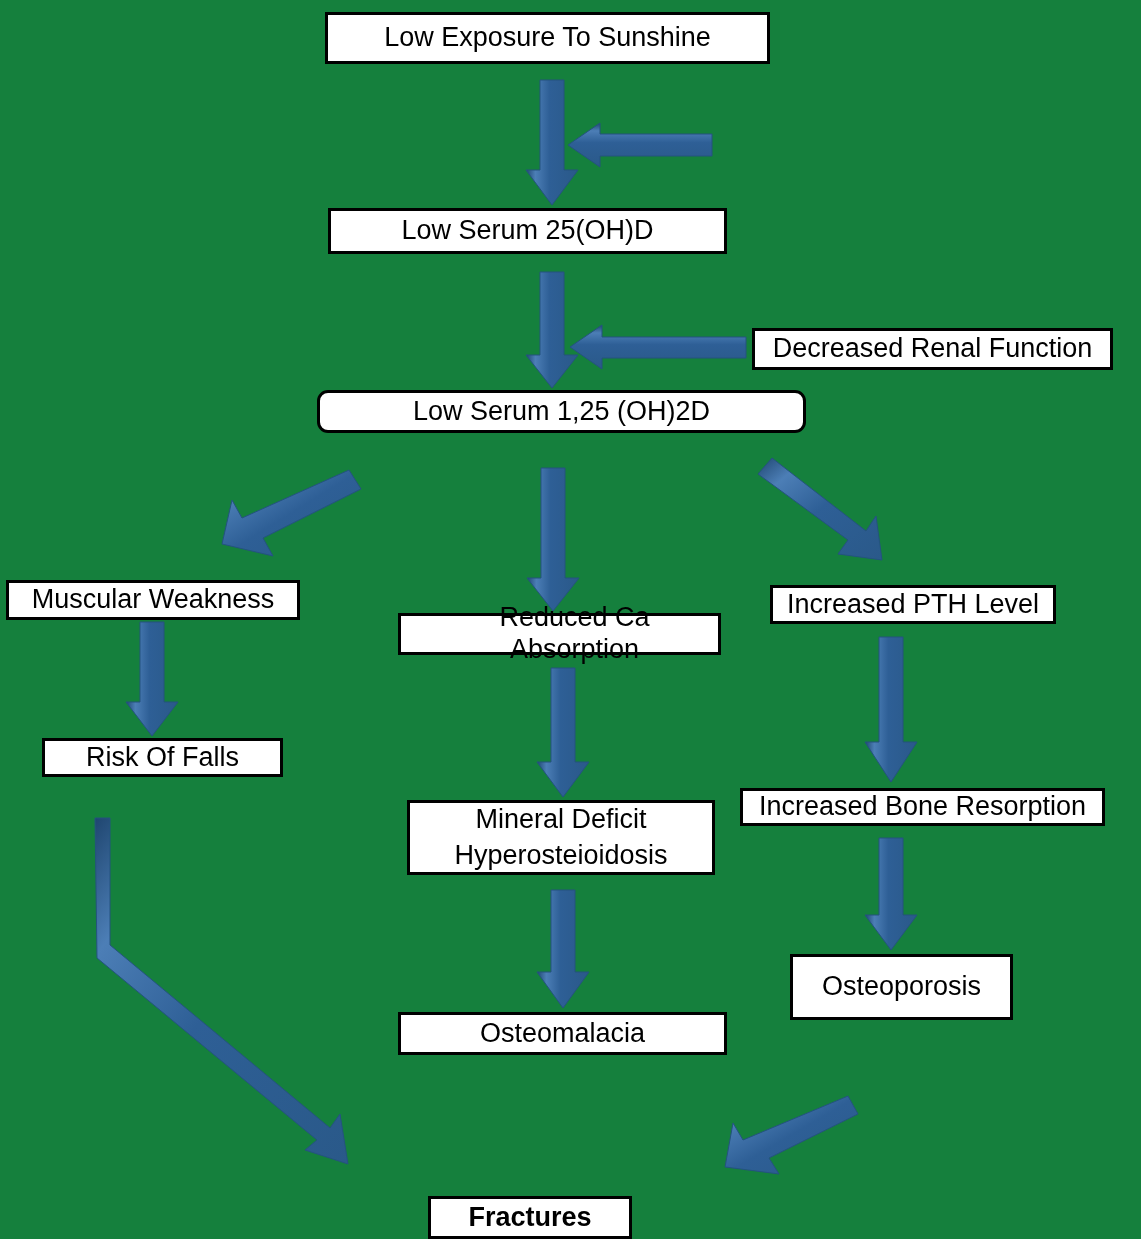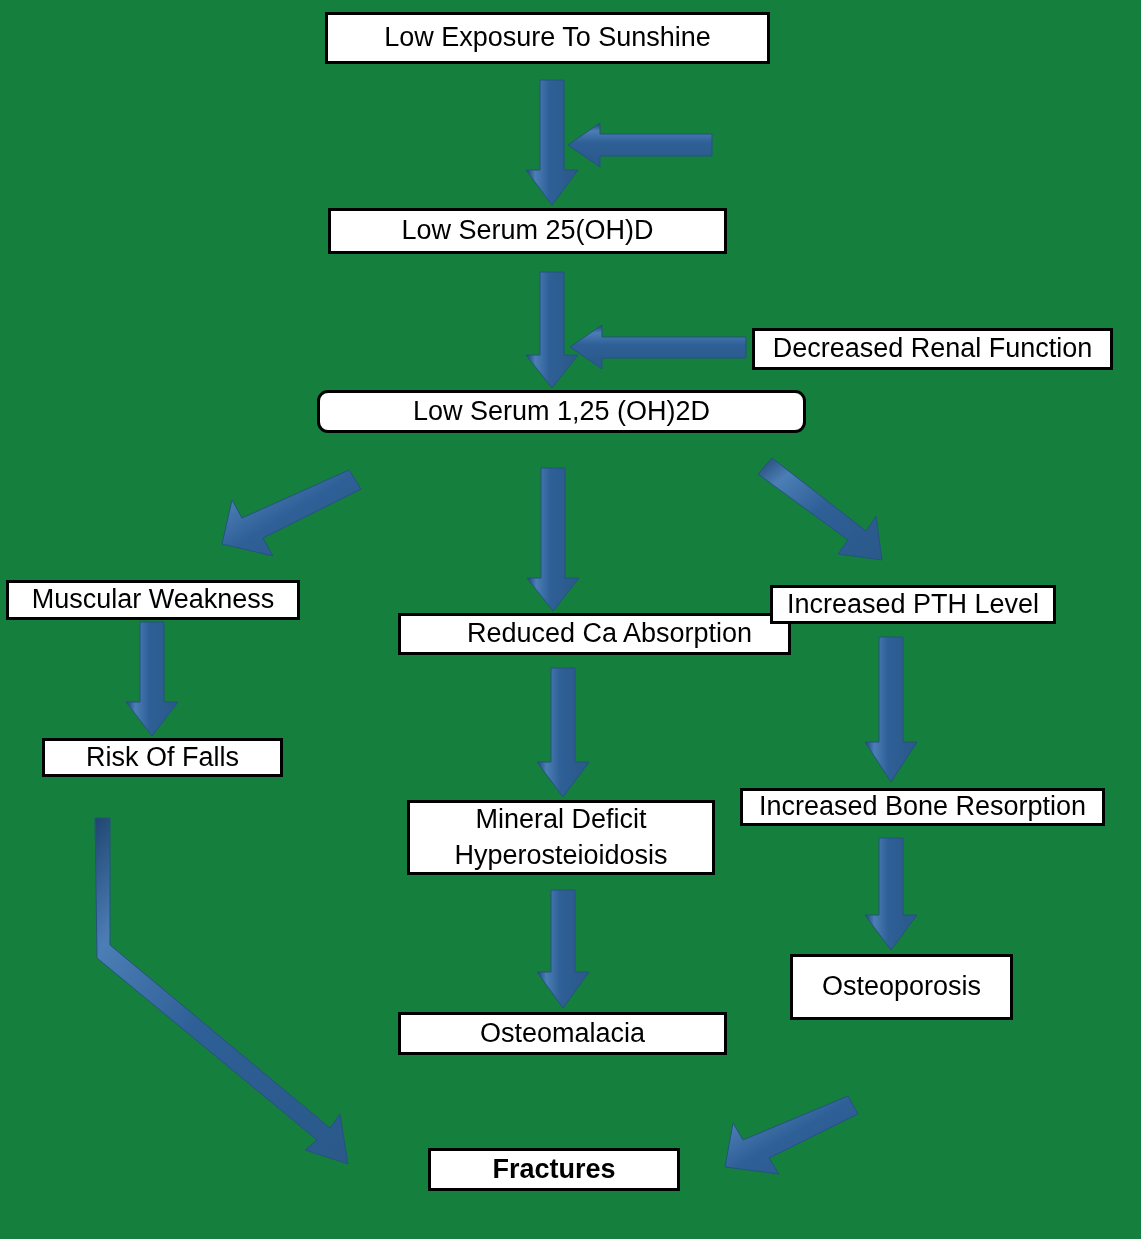--- a/index.html
+++ b/index.html
@@ -137,30 +137,30 @@
 
 
   <div class="node" style="left:328px;top:208px;width:399px;height:46px;">Low Serum 25(OH)D</div>
 
   <div class="node" style="left:752px;top:328px;width:361px;height:42px;">Decreased Renal Function</div>
 
   <div class="node" style="left:317px;top:390px;width:489px;height:43px;border-radius:11px;">Low Serum 1,25 (OH)2D</div>
 
   <div class="node" style="left:6px;top:580px;width:294px;height:40px;">Muscular Weakness</div>
 
-  <div class="node" style="left:398px;top:613px;width:393px;height:42px;padding-left:36px;">Reduced Ca Absorption</div>
+  <div class="node" style="left:398px;top:613px;width:323px;height:42px;padding-left:36px;">Reduced Ca Absorption</div>
 
   <div class="node" style="left:770px;top:585px;width:286px;height:39px;">Increased PTH Level</div>
 
   <div class="node" style="left:42px;top:738px;width:241px;height:39px;">Risk Of Falls</div>
 
   <div class="node" style="left:740px;top:788px;width:365px;height:38px;">Increased Bone Resorption</div>
 
   <div class="node two-line" style="left:407px;top:800px;width:308px;height:75px;">Mineral Deficit
 Hyperosteioidosis</div>
 
   <div class="node" style="left:790px;top:954px;width:223px;height:66px;">Osteoporosis</div>
 
   <div class="node" style="left:398px;top:1012px;width:329px;height:43px;">Osteomalacia</div>
 
-  <div class="node bold" style="left:428px;top:1148px;width:252px;height:43px;">Fractures</div>
+  <div class="node bold" style="left:428px;top:1196px;width:204px;height:43px;">Fractures</div>
 
 </div>
 
 </body></html>

